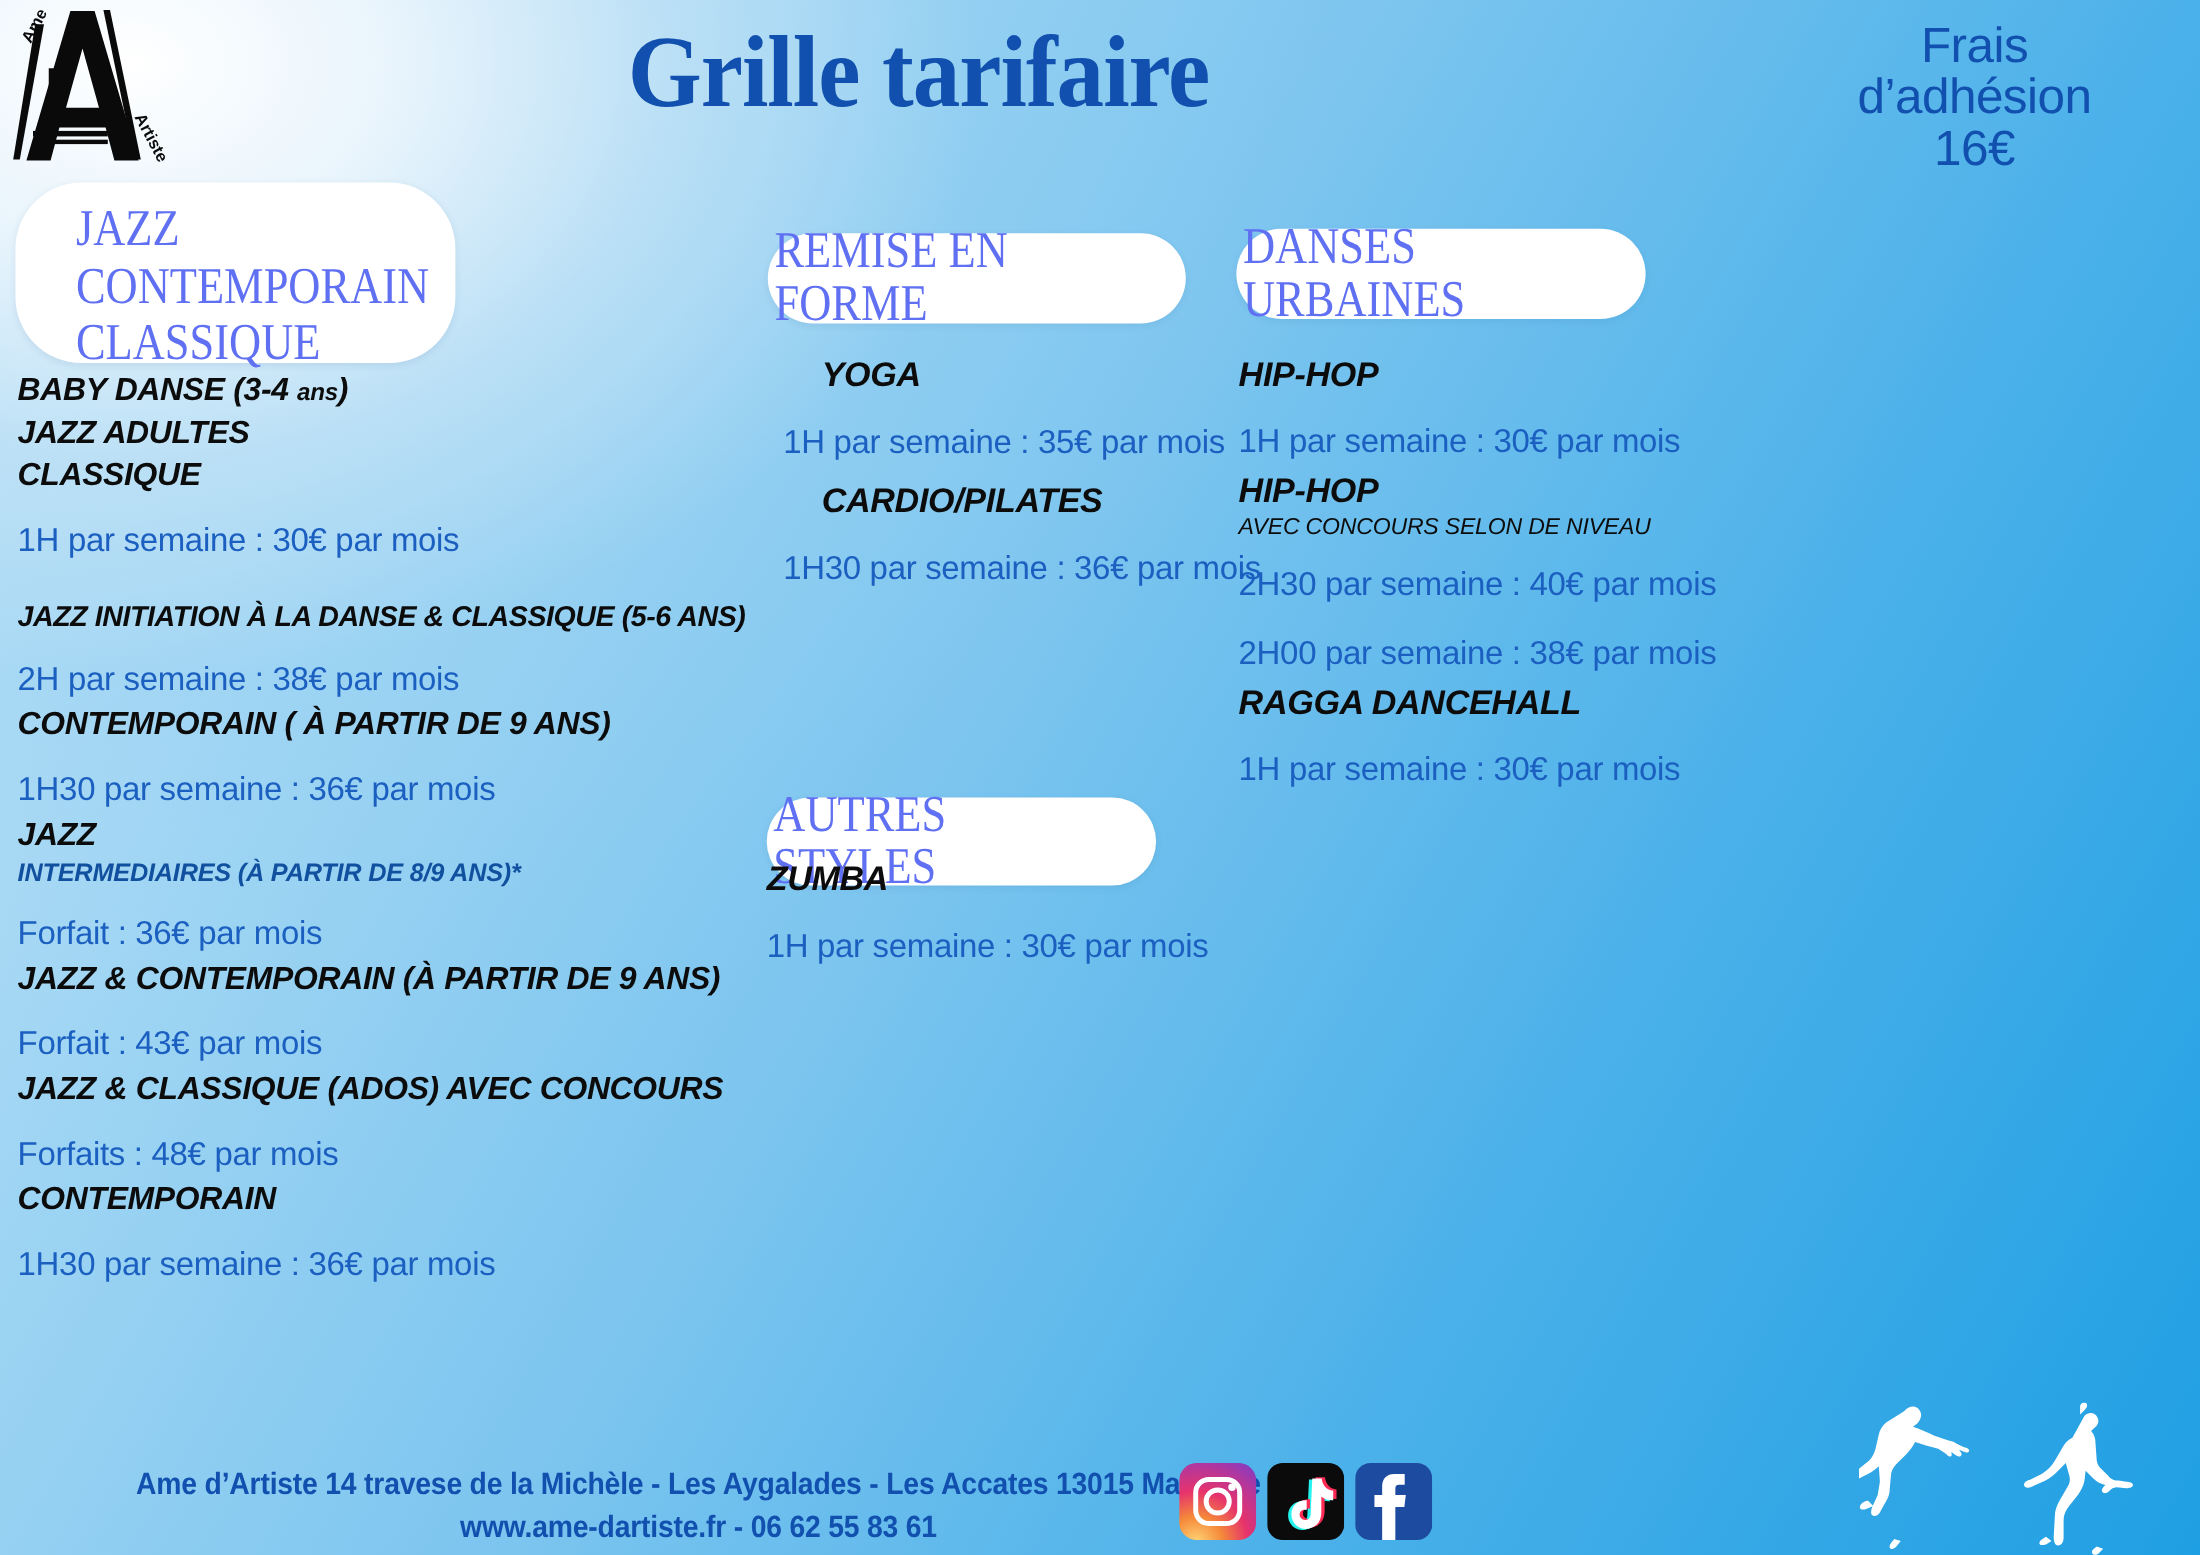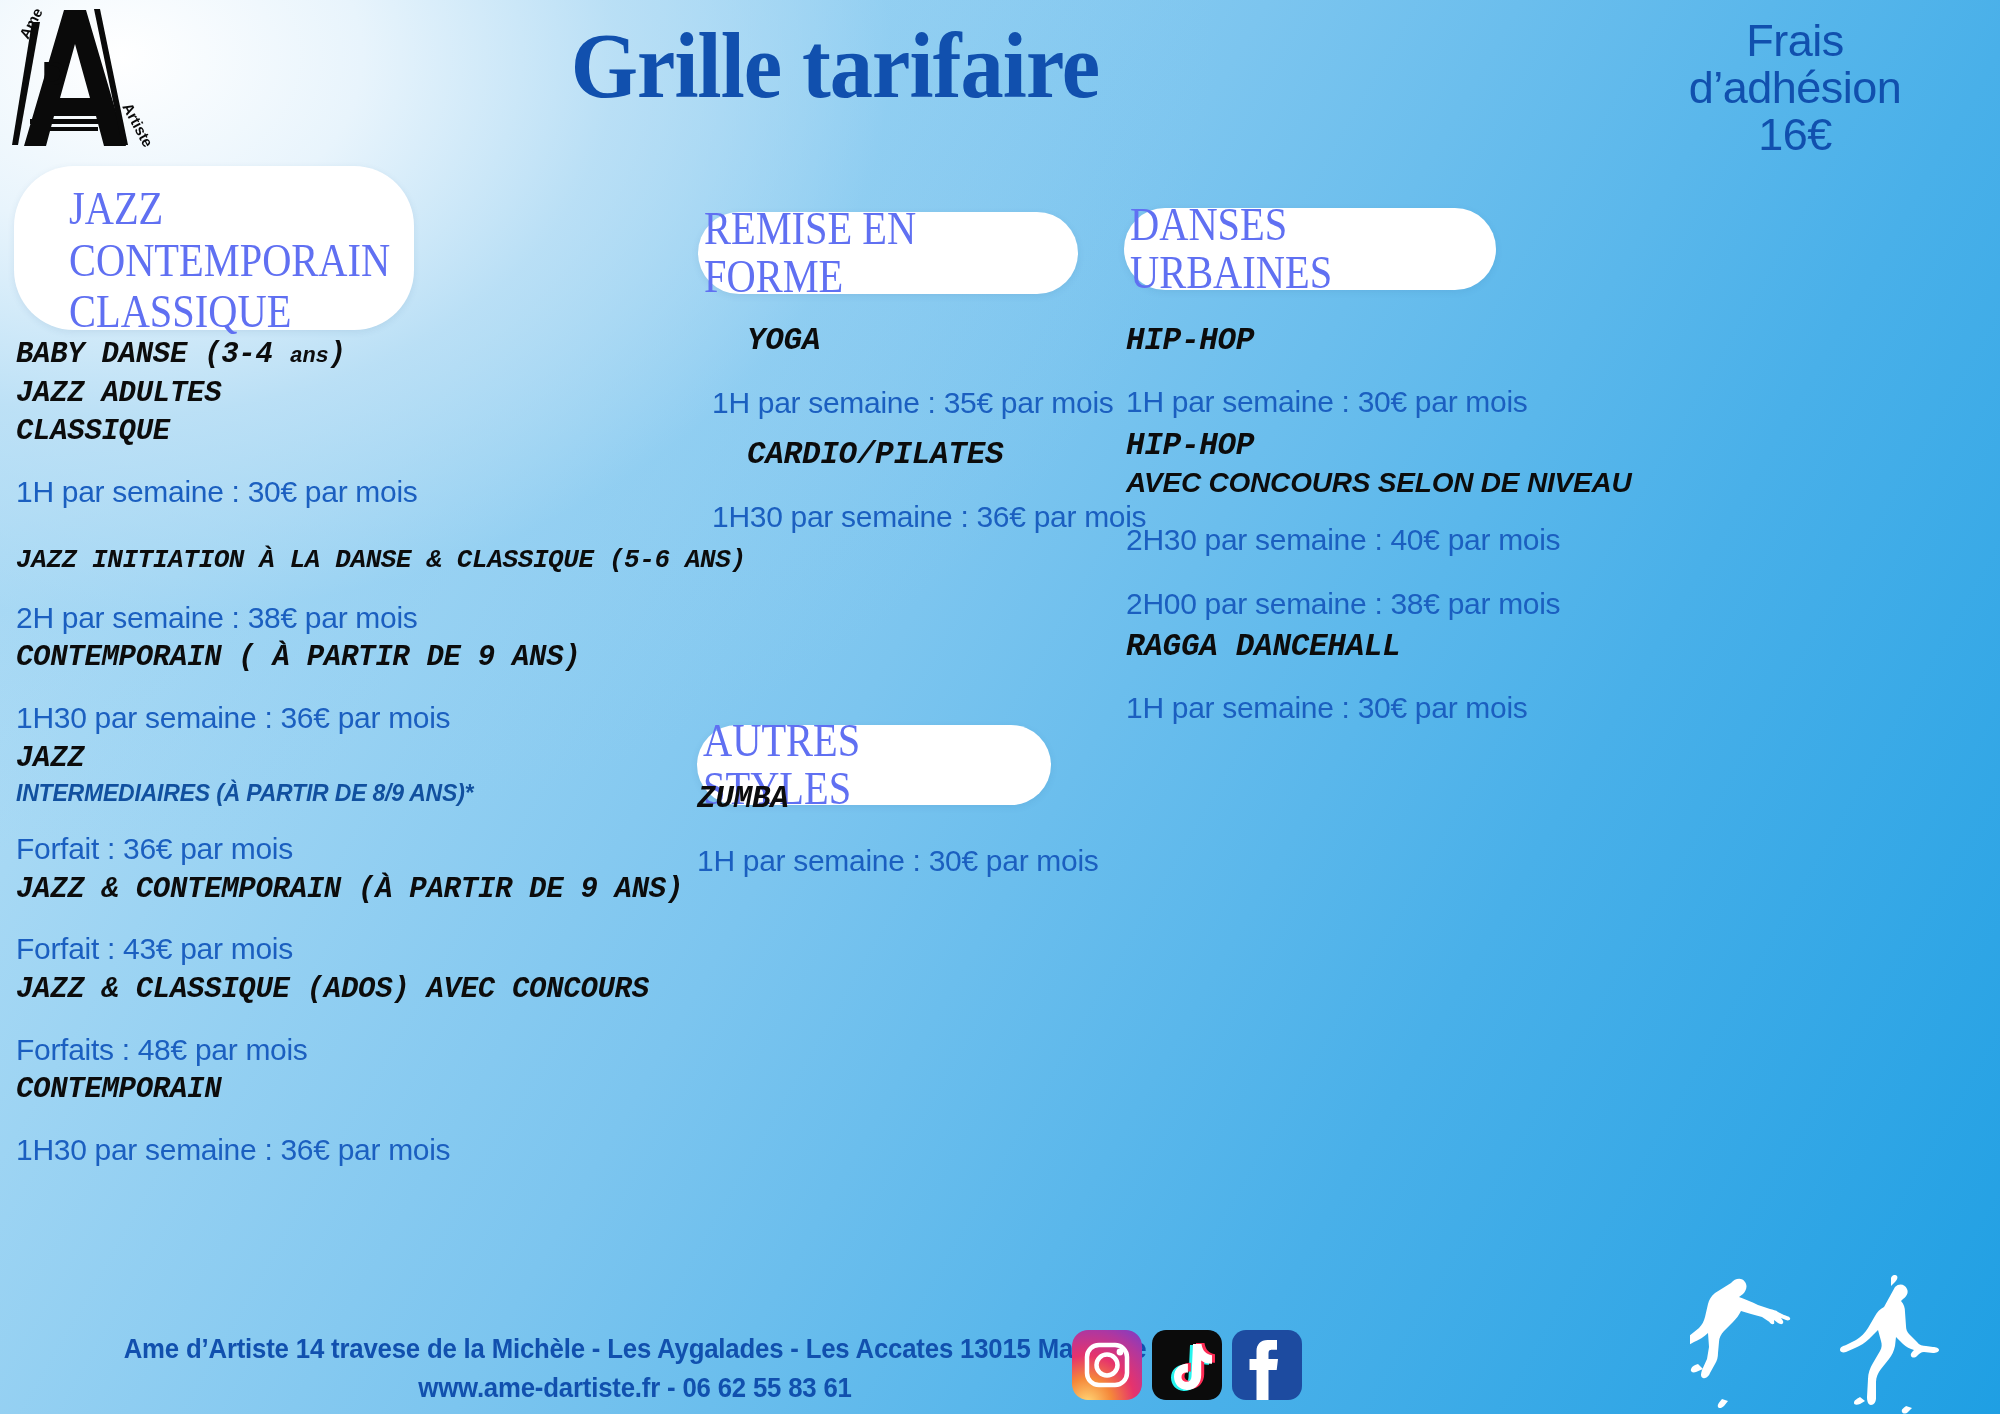--- a/index.html
+++ b/index.html
@@ -81,27 +81,26 @@
   
   .col { position: absolute; }
   .course {
     color: #0c0c0c;
     font-weight: bold;
     font-style: italic;
     font-size: 29px;
     line-height: 1.33;
     letter-spacing: -0.3px;
     white-space: nowrap;
-    font-family: Liberation Mono, monospace;
   }
   .course .small { font-size: 22px; }
   .course.tight { font-size: 26px; letter-spacing: -0.4px; }
   .sub-black {
-    color: #0c0c0c; font-weight: bold; font-style: italic;
-    font-size: 28px; letter-spacing: -0.2px; line-height: 1.2;
+    color: #0c0c0c; font-weight: normal; font-style: italic;
+    font-size: 21px; letter-spacing: -0.2px; line-height: 1.2;
     white-space: nowrap;
   }
   .sub-blue {
     color: #11509f; font-weight: bold; font-style: italic;
     font-size: 23px; letter-spacing: -0.2px; line-height: 1.35;
     white-space: nowrap;
   }
   .price {
     color: #1b5fc0;
     font-size: 30px;

